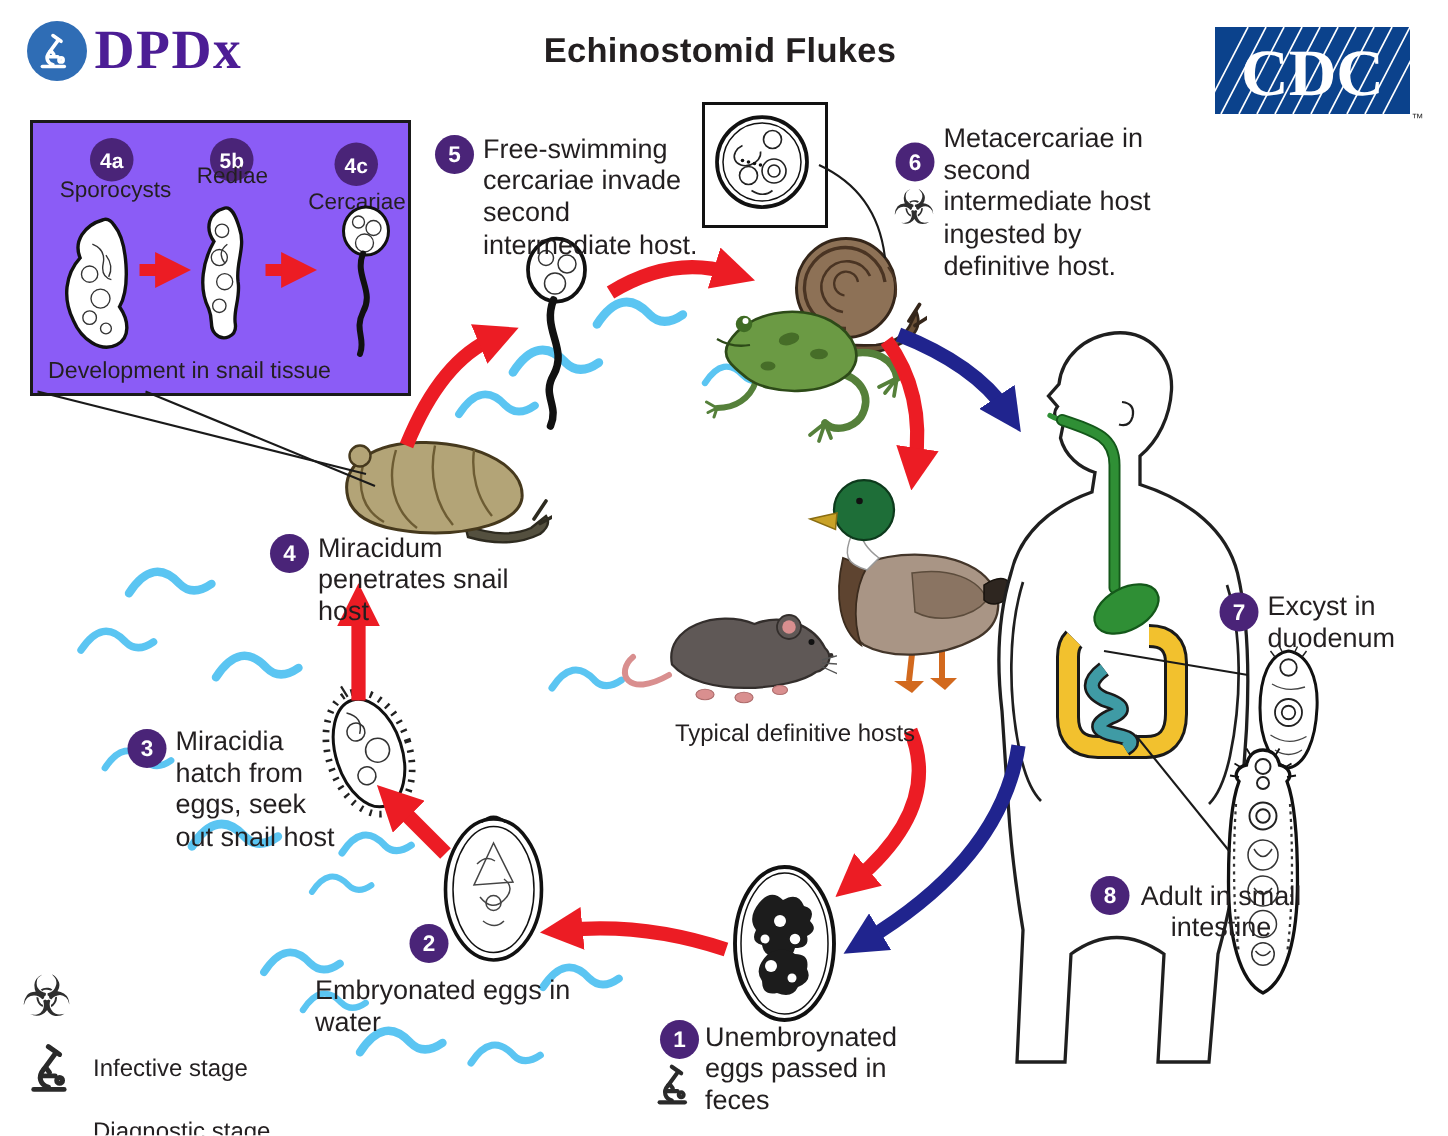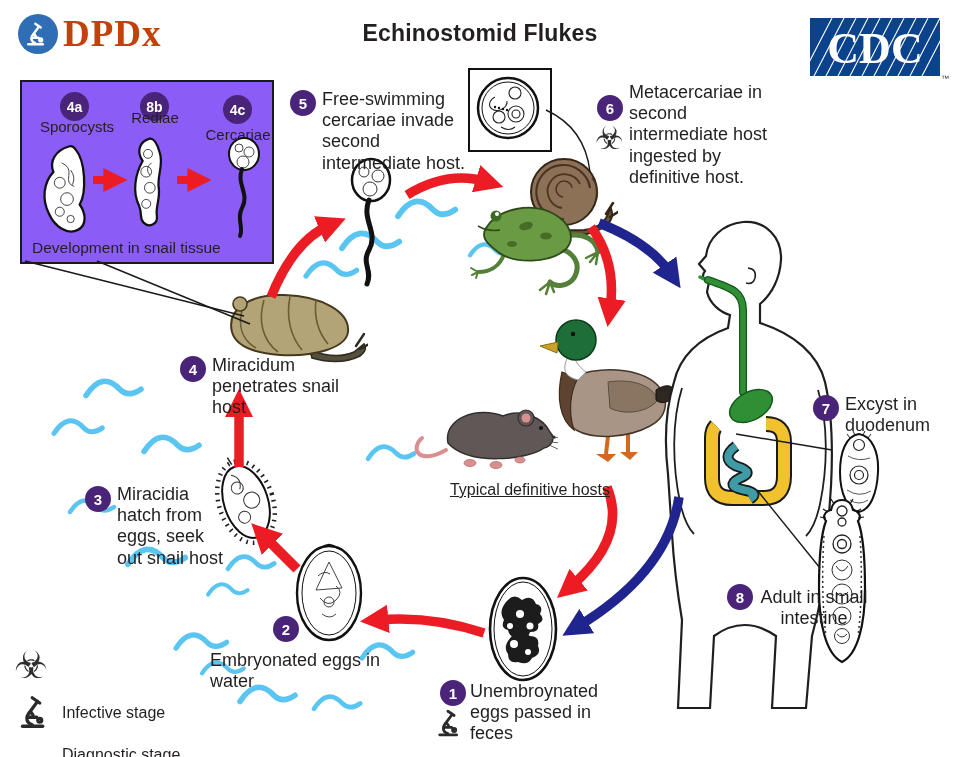--- a/index.html
+++ b/index.html
@@ -12,25 +12,25 @@
   .step-text{font-size:18px;line-height:1.18;z-index:6;}
   .page-title{font-size:23px;font-weight:bold;text-align:center;letter-spacing:.2px;z-index:6;}
   .inset-box{border:2px solid #1a1a1a;background:#8b5cf6;z-index:3;}
   .inset-circle{width:29px;height:29px;border-radius:50%;background:#4A2478;color:#fff;
     font-weight:bold;font-size:14px;display:flex;align-items:center;justify-content:center;}
   .inset-label{font-size:15px;text-align:center;}
   .inset-caption{font-size:15.5px;text-align:right;}
   .meta-box{border:2.5px solid #111;background:#fff;z-index:3;}
   .bio-glyph{font-size:34px;line-height:1;color:#2e2e2e;z-index:6;}
   .legend-label{font-size:16px;z-index:6;margin-top:42px;}
-  .hosts-label{font-size:16px;text-align:center;z-index:6;text-decoration:underline;}
+  .hosts-label{font-size:16px;text-align:center;z-index:6;}
   .dpdx{display:flex;align-items:center;gap:5px;z-index:6;}
   .dpdx-circle{width:40px;height:40px;border-radius:50%;background:#2F6DB5;display:flex;
     align-items:center;justify-content:center;}
-  .dpdx-text{font-family:"Liberation Serif",serif;font-weight:bold;font-size:37px;color:#c2410c;letter-spacing:1px;}
+  .dpdx-text{font-family:"Liberation Serif",serif;font-weight:bold;font-size:37px;color:#4c1d95;letter-spacing:1px;}
   .tm{font-size:8px;color:#333;z-index:6;}
   .z1{z-index:1}.z2{z-index:2}.z4{z-index:4}
 </style>
 </head>
 <body>
 
 <div class="canvas">
 
   <svg class="abs z1" style="left:0;top:0" width="965" height="757">
     <defs>
@@ -90,21 +90,21 @@
           <line x1="100" y1="58" x2="130" y2="0"></line>
         <line x1="112" y1="58" x2="142" y2="0"></line>
       </g>
       <text x="65" y="45" text-anchor="middle" font-family="Liberation Serif, serif" font-weight="bold" font-size="44" fill="#ffffff">CDC</text>
     </svg>
   </div>
   <div class="abs tm" style="left:941px;top:74px">™</div>
 
   <div class="abs inset-box" style="left:20px;top:80px;width:250px;height:180px">
     <div class="abs inset-circle" style="left:38px;top:10px">4a</div>
-    <div class="abs inset-circle" style="left:118px;top:10px">8b</div>
+    <div class="abs inset-circle" style="left:118px;top:10px">5b</div>
     <div class="abs inset-circle" style="left:201px;top:13px">4c</div>
     <div class="abs inset-label" style="left:10px;top:36px;width:90px">Sporocysts</div>
     <div class="abs inset-label" style="left:93px;top:27px;width:80px">Rediae</div>
     <div class="abs inset-label" style="left:177px;top:44px;width:78px">Cercariae</div>
 
     <svg class="abs" style="left:16px;top:58px" width="58" height="100" viewBox="0 0 64 104">
       <path d="M34,4 C20,8 12,20 17,32 C6,44 4,62 12,78 C18,92 32,102 44,96 C54,91 53,78 46,68 C54,54 52,20 42,8 C40,5 37,3 34,4 Z" fill="#fff" stroke="#111" stroke-width="2.5"></path>
       <g fill="none" stroke="#333" stroke-width="1">
         <path d="M26,22 q10,4 8,14 q-2,10 6,12"></path>
           <circle cx="24" cy="44" r="6"></circle>

